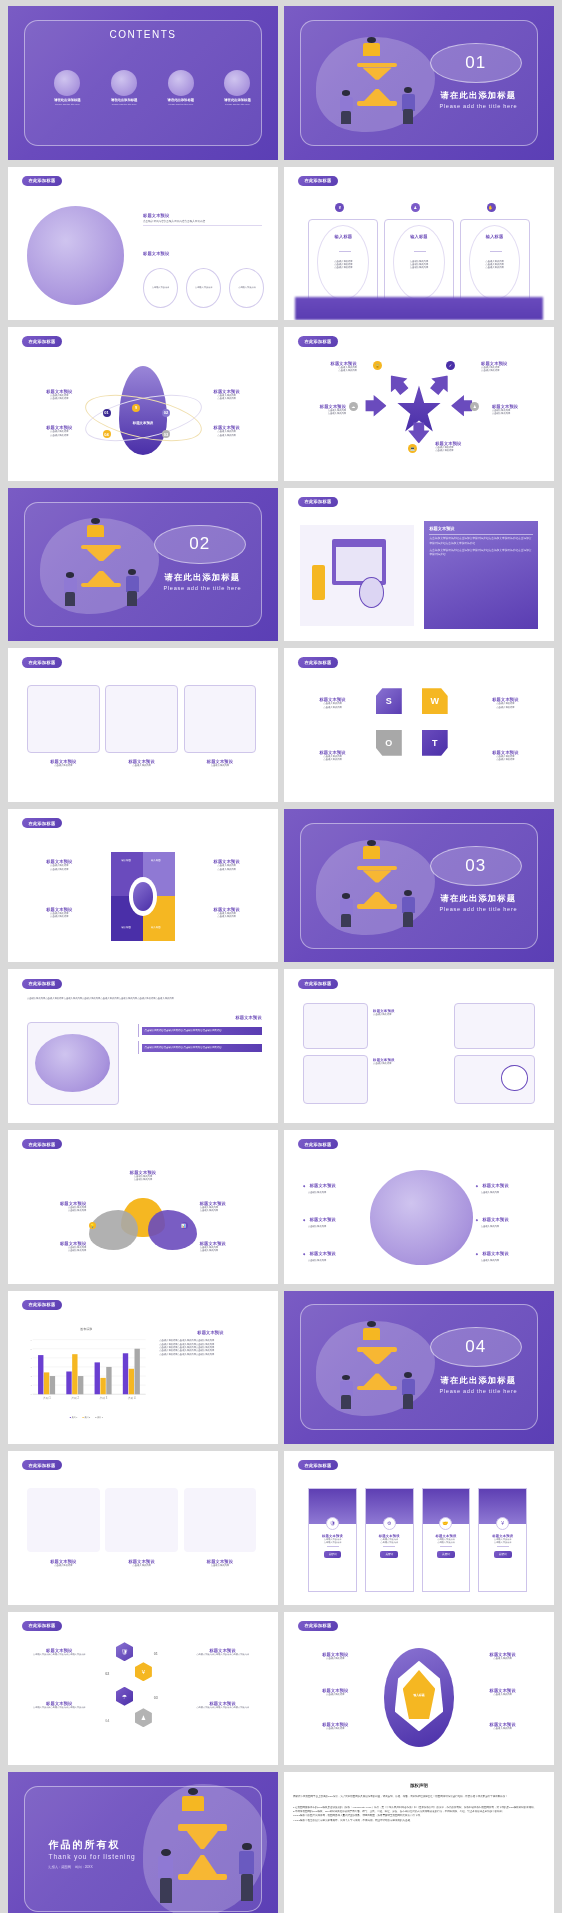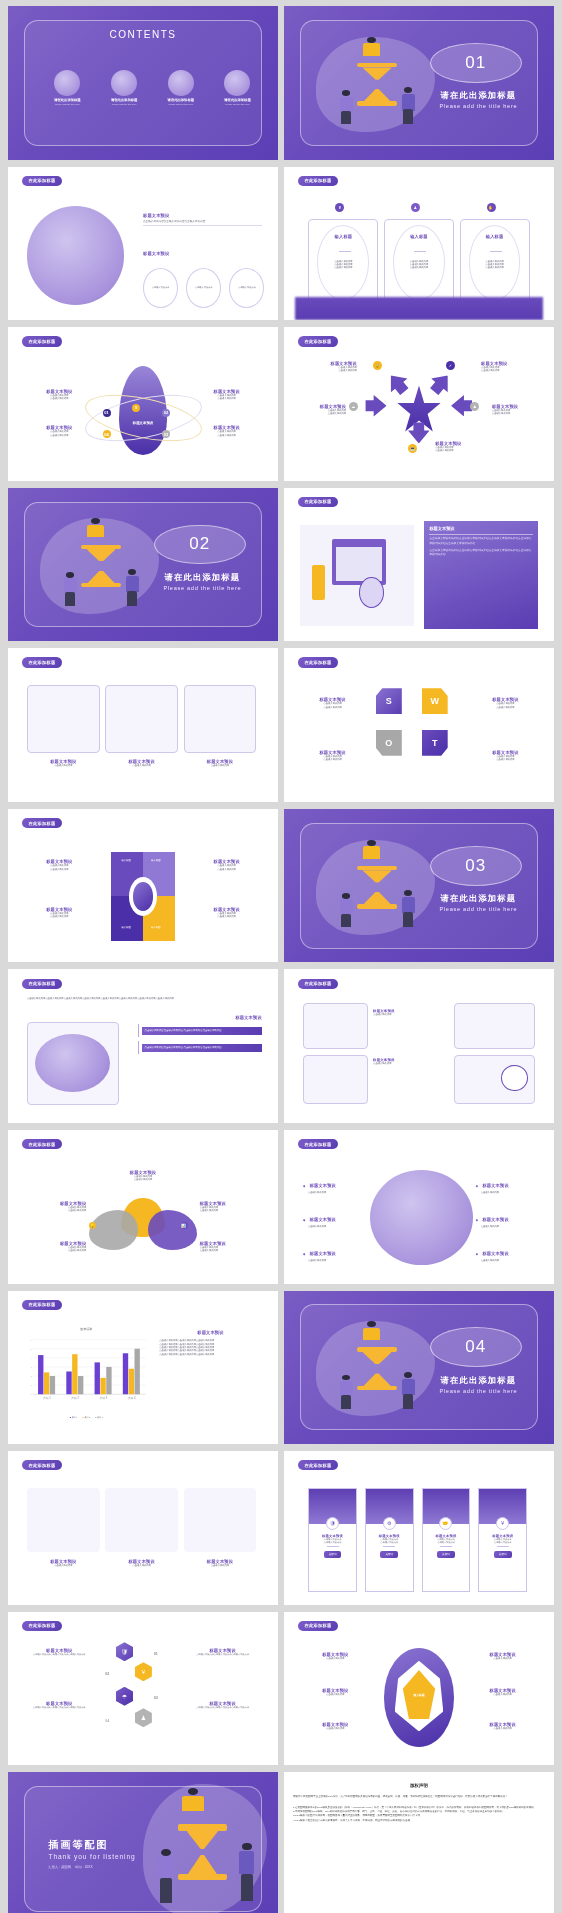--- a/index.html
+++ b/index.html
@@ -800,21 +800,21 @@
     <div class="person" style="left:85%;top:46%;width:7%;height:38%">
       <div class="p-head" style="left:25%;top:0;width:50%;height:13%"></div>
       <div class="p-body" style="left:10%;top:14%;width:80%;height:40%;background:#6a5ac0"></div>
       <div class="p-body" style="left:20%;top:54%;width:60%;height:46%;background:#3b3b55"></div>
     </div>
     <div class="person" style="left:64%;top:10%;width:9%;height:26%">
       <div class="p-head" style="left:28%;top:0;width:44%;height:18%"></div>
       <div class="p-body" style="left:5%;top:20%;width:90%;height:40%;background:#f5b722"></div>
     </div>
     <div style="position:absolute;left:15%;top:43%">
-      <div style="font-size:10px;color:#fff;letter-spacing:2px;font-weight:bold">插画等配图</div>
+      <div style="font-size:10px;color:#fff;letter-spacing:2px;font-weight:bold">作品的所有权</div>
       <div style="font-size:6.6px;color:#eee6ff;letter-spacing:.9px;margin-top:1px">Thank you for listening</div>
       <div style="margin-top:5px;font-size:3.2px;color:#e4dbfa">
         <span>汇报人：</span><span>摄图网</span>
         &nbsp;&nbsp;&nbsp;
         <span>时间：</span><span>20XX</span>
       </div>
     </div>
   </div>
 
   <div class="slide">

